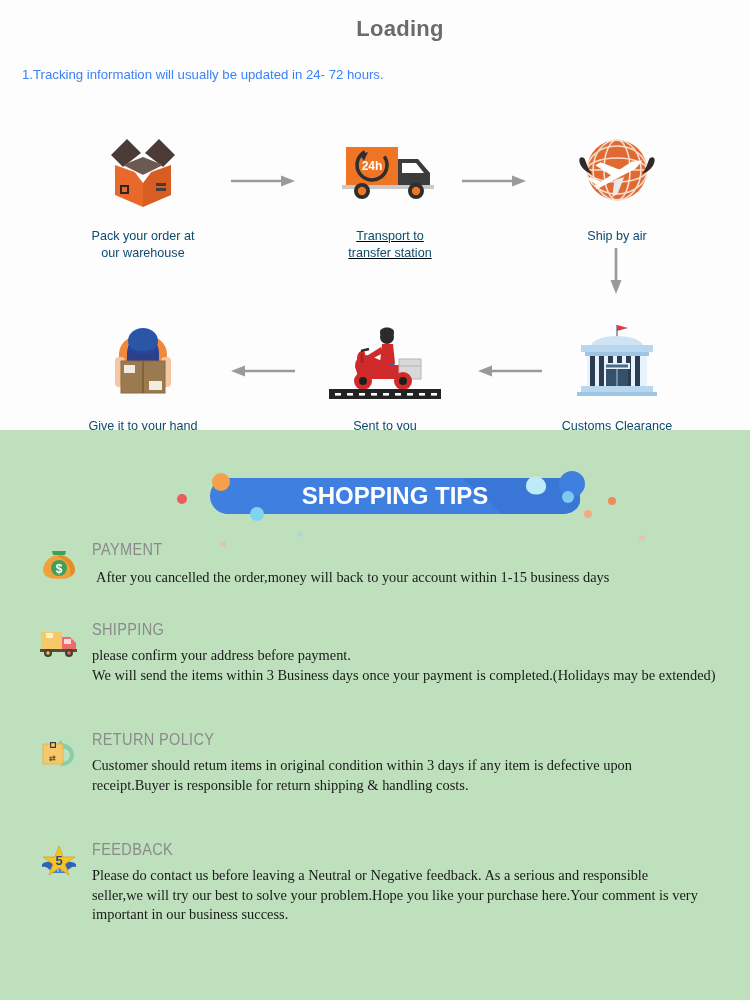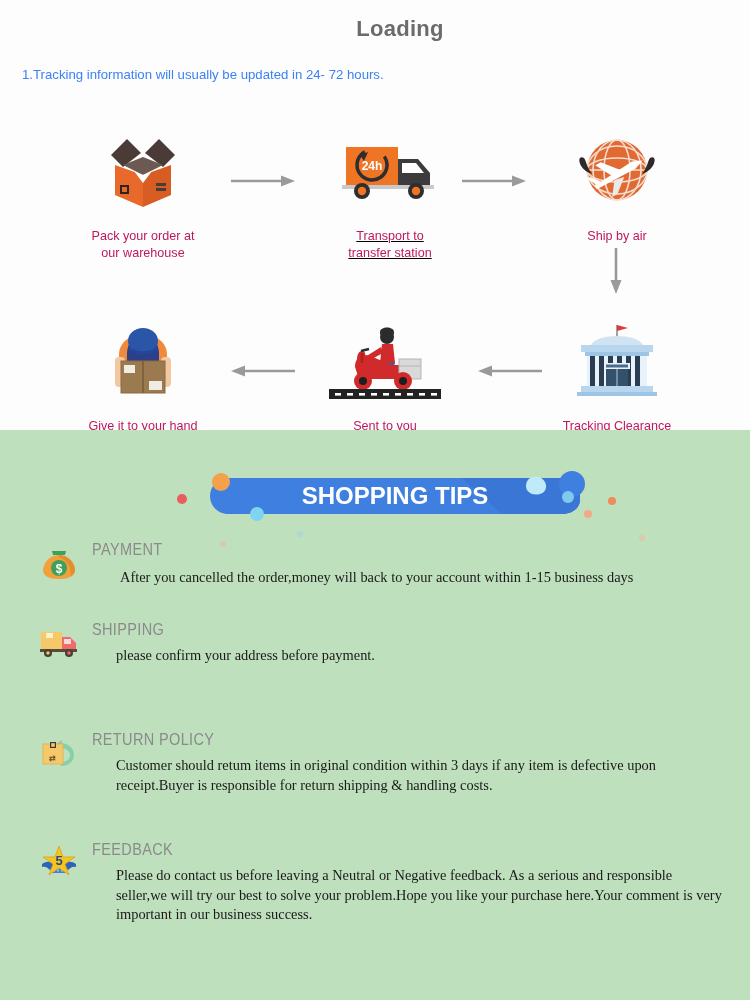--- a/index.html
+++ b/index.html
@@ -65,21 +65,21 @@
   }
   .node .art {
     height: 86px;
     display: flex;
     align-items: center;
     justify-content: center;
   }
   .node .caption {
     margin-top: 14px;
     font-size: 12.6px;
-    color: #be185d;
+    color: #0c4a6e;
     line-height: 1.32;
   }
   .n1 { left: 58px; }
   .n2 { left: 305px; text-decoration: underline; }
   .n3 { left: 532px; }
   .n4 { left: 58px; }
   .n5 { left: 300px; }
   .n6 { left: 532px; }
 
   .arrow-h {
@@ -135,21 +135,20 @@
     font-family: "Liberation Sans Narrow", "Liberation Sans", sans-serif;
     transform: scaleX(0.88);
     transform-origin: left center;
   }
   .tip-body {
     position: absolute;
     font-family: "Liberation Serif", serif;
     font-size: 14.4px;
     color: #1a1a1a;
     line-height: 1.36;
-    margin-left: 24px;
   }
   .tip-body p { margin: 0; }
 
   .t1 { top: 0; }
   .t2 { top: 80px; }
   .t3 { top: 190px; }
   .t4 { top: 300px; }
 
   .b1 { left: 96px; top: 30px; width: 620px; }
   .b2 { left: 92px; top: 28px; width: 630px; }
@@ -392,21 +391,21 @@
               <rect x="35" y="44" width="22" height="23" fill="#35506b"></rect>
               <rect x="33" y="44" width="26" height="6" fill="#e8f2fa"></rect>
               <rect x="35" y="45.5" width="22" height="3" fill="#4a6c8c"></rect>
               <line x1="46" y1="50" x2="46" y2="67" stroke="#94b6d4" stroke-width="1.2"></line>
 
               <rect x="10" y="67" width="72" height="6" fill="#b8d6ee"></rect>
               <rect x="6" y="73" width="80" height="4" fill="#9fc5e4"></rect>
             </svg>
           </div>
           <div class="caption">
-            <span>Tracking Clearance</span>
+            <span>Customs Clearance</span>
           </div>
         </div>
 
       </div>
     </div>
   </div>
 
   <div class="green-section">
 
     <div class="banner-wrap">
@@ -466,20 +465,21 @@
             <rect x="2" y="29" width="37" height="3" fill="#5a4a3a"></rect>
             <circle cx="10" cy="33" r="4" fill="#4a3f33"></circle>
             <circle cx="10" cy="33" r="1.7" fill="#f5c96a"></circle>
             <circle cx="31" cy="33" r="4" fill="#4a3f33"></circle>
             <circle cx="31" cy="33" r="1.7" fill="#ef6b6b"></circle>
           </svg>
         </div>
         <div class="tip-head">SHIPPING</div>
         <div class="tip-body b2">
           <p>please confirm your address before payment.</p>
+          <p>We will send the items within 3 Business days once your payment is completed.(Holidays may be extended)</p>
         </div>
       </div>
 
       <div class="tip t3">
         <div class="tip-icon">
           <svg width="42" height="42" viewBox="0 0 42 42">
             <path d="M22 13 C31 13 36 19 36 25 C36 31 31 36 23 36 L23 32 C29 32 32 29 32 25 C32 21 28 18 22 18 Z" fill="#86cfa8"></path>
             <polygon points="24,10 24,21 16,15.5" fill="#86cfa8"></polygon>
             <rect x="5" y="14" width="20" height="20" fill="#f5c96a"></rect>
             <rect x="5" y="14" width="20" height="20" fill="none" stroke="#e3b455" stroke-width="1"></rect>

